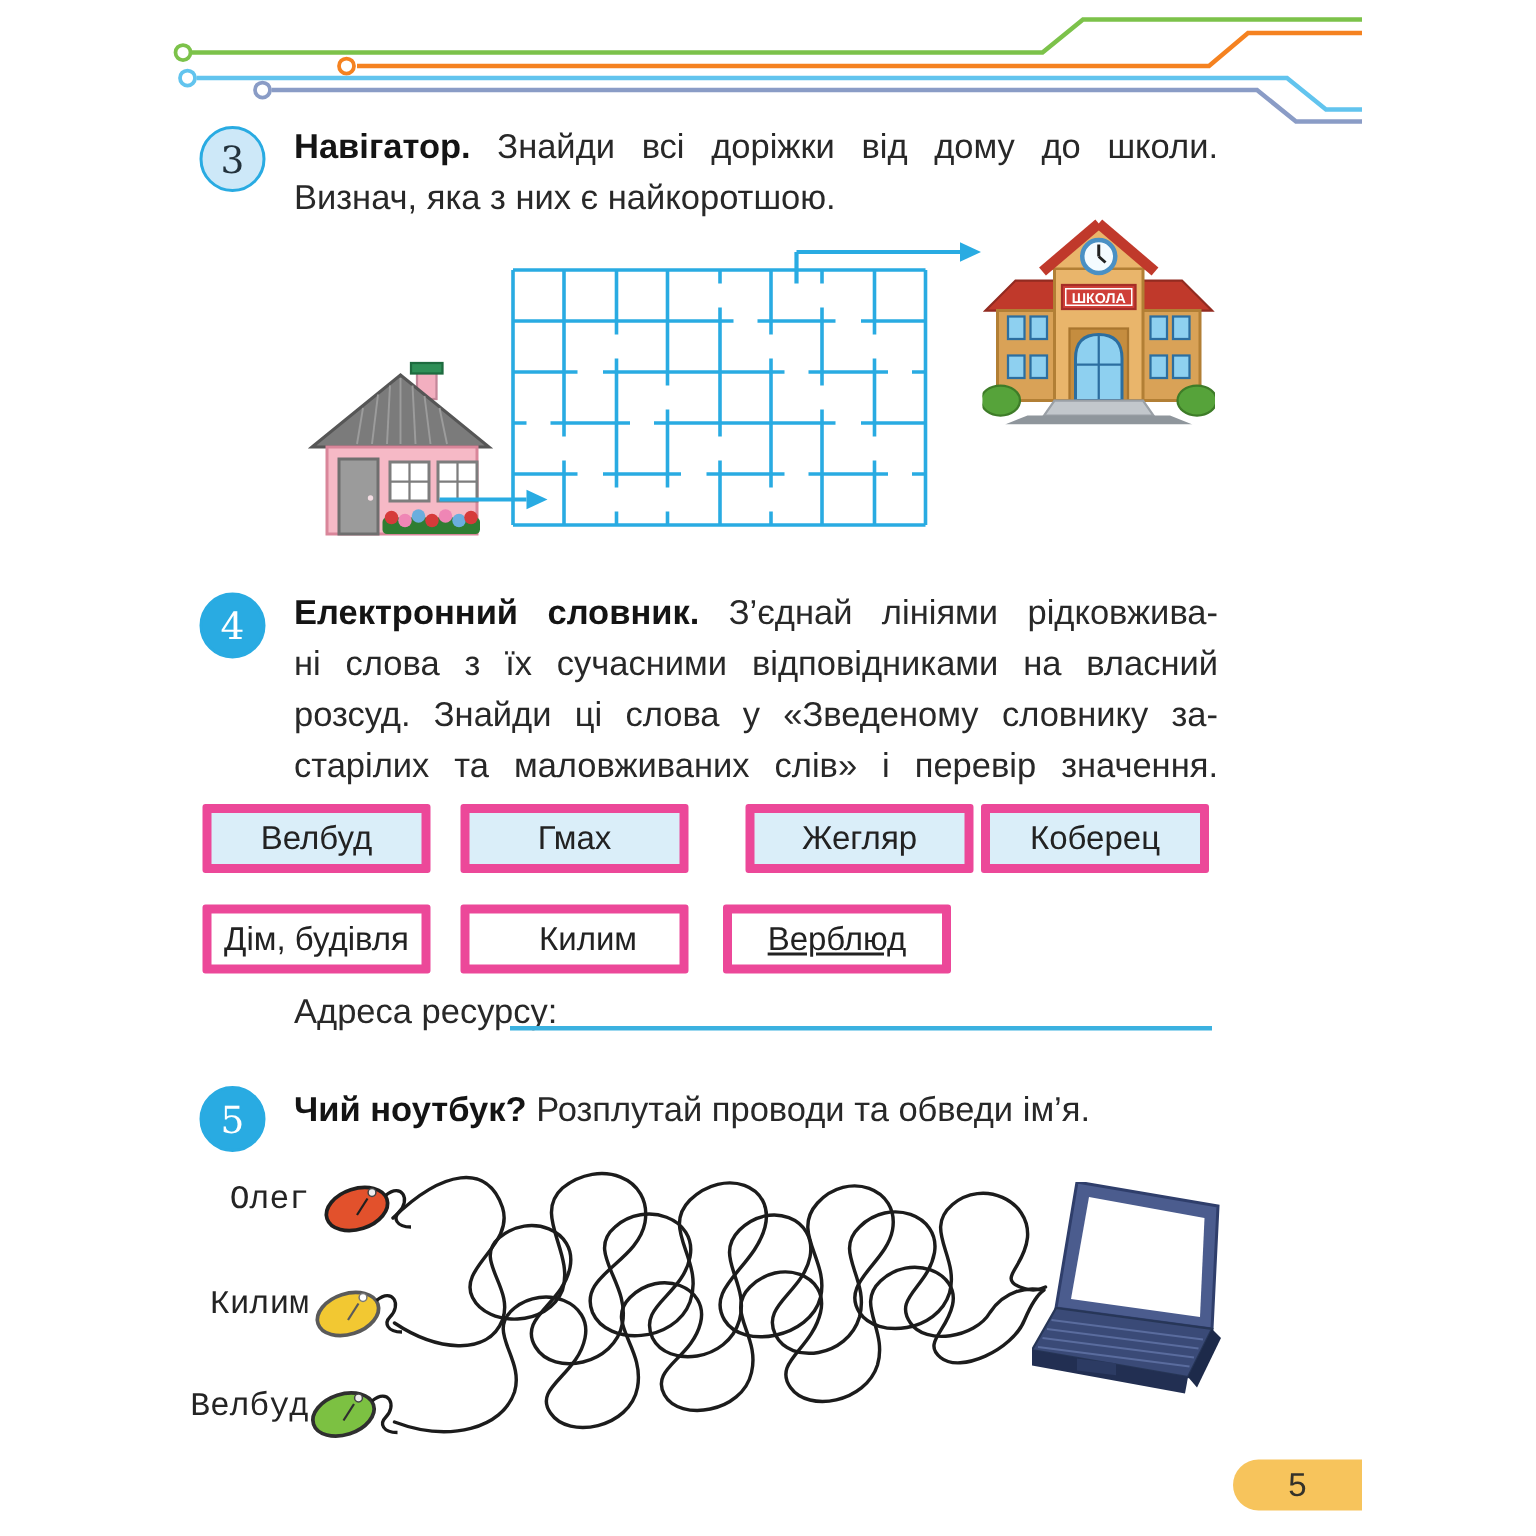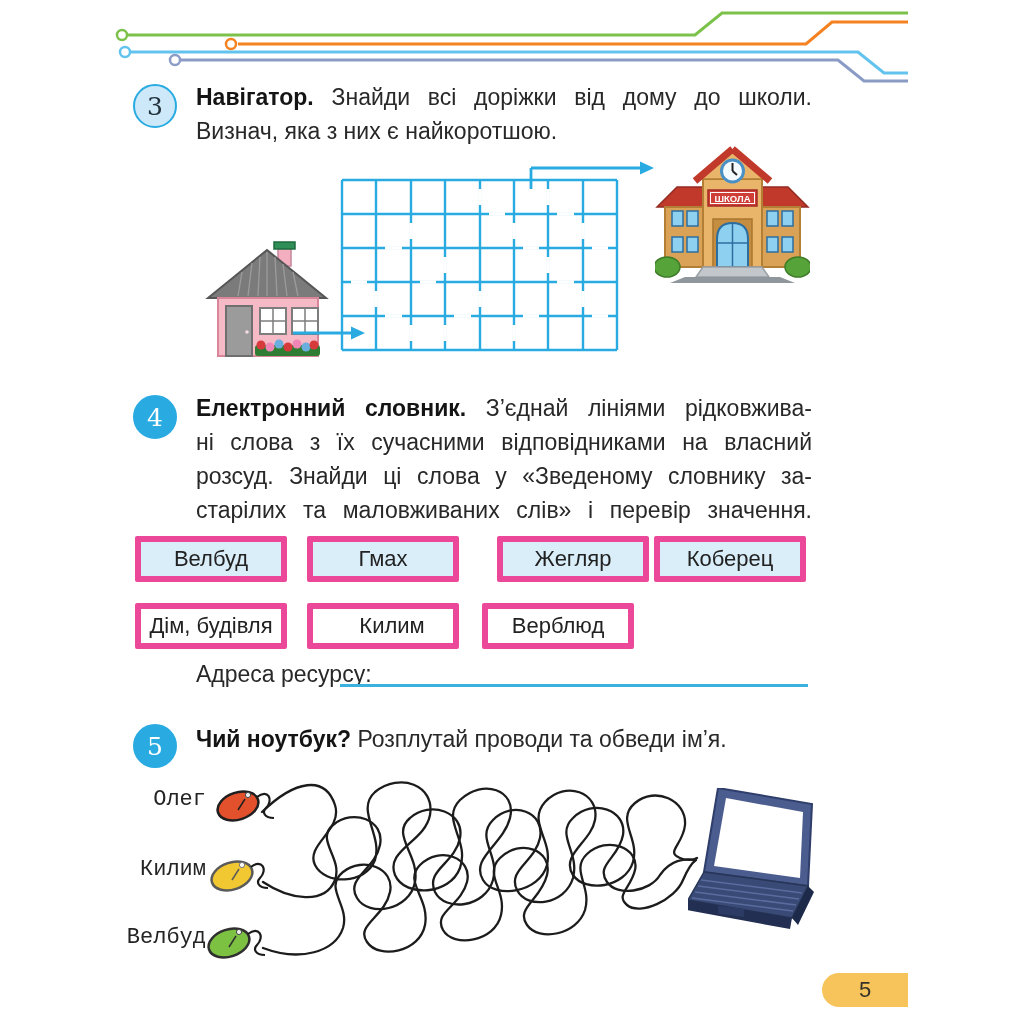--- a/index.html
+++ b/index.html
@@ -194,21 +194,21 @@
     <div class="jline">старілих та маловживаних слів» і перевір значення.</div>
   </div>
 
   <div class="word-box shaded" style="left:135px;top:536px;">Велбуд</div>
   <div class="word-box shaded" style="left:307px;top:536px;">Гмах</div>
   <div class="word-box shaded" style="left:482px;top:536px;margin-left:15px;">Жегляр</div>
   <div class="word-box shaded" style="left:654px;top:536px;">Коберец</div>
 
   <div class="word-box" style="left:135px;top:603px;">Дім, будівля</div>
   <div class="word-box" style="left:307px;top:603px;padding-left:18px;">Килим</div>
-  <div class="word-box" style="left:482px;top:603px;">Верблюд</div>
+  <div class="word-box" style="left:482px;top:603px;text-decoration:underline;">Верблюд</div>
 
   <div class="abs addr-label" style="left:196px;top:661px;">Адреса ресурсу:</div>
   <div class="abs addr-line" style="left:340px;top:662px;"></div>
 
   <div class="abs num-badge badge-solid" style="left:133px;top:724px;">
     <span>5</span>
   </div>
   <div class="abs task-text" style="left:196px;top:722px;">
     <div class="lline"><b>Чий ноутбук?</b> <span>Розплутай проводи та обведи ім’я.</span></div>
   </div>

